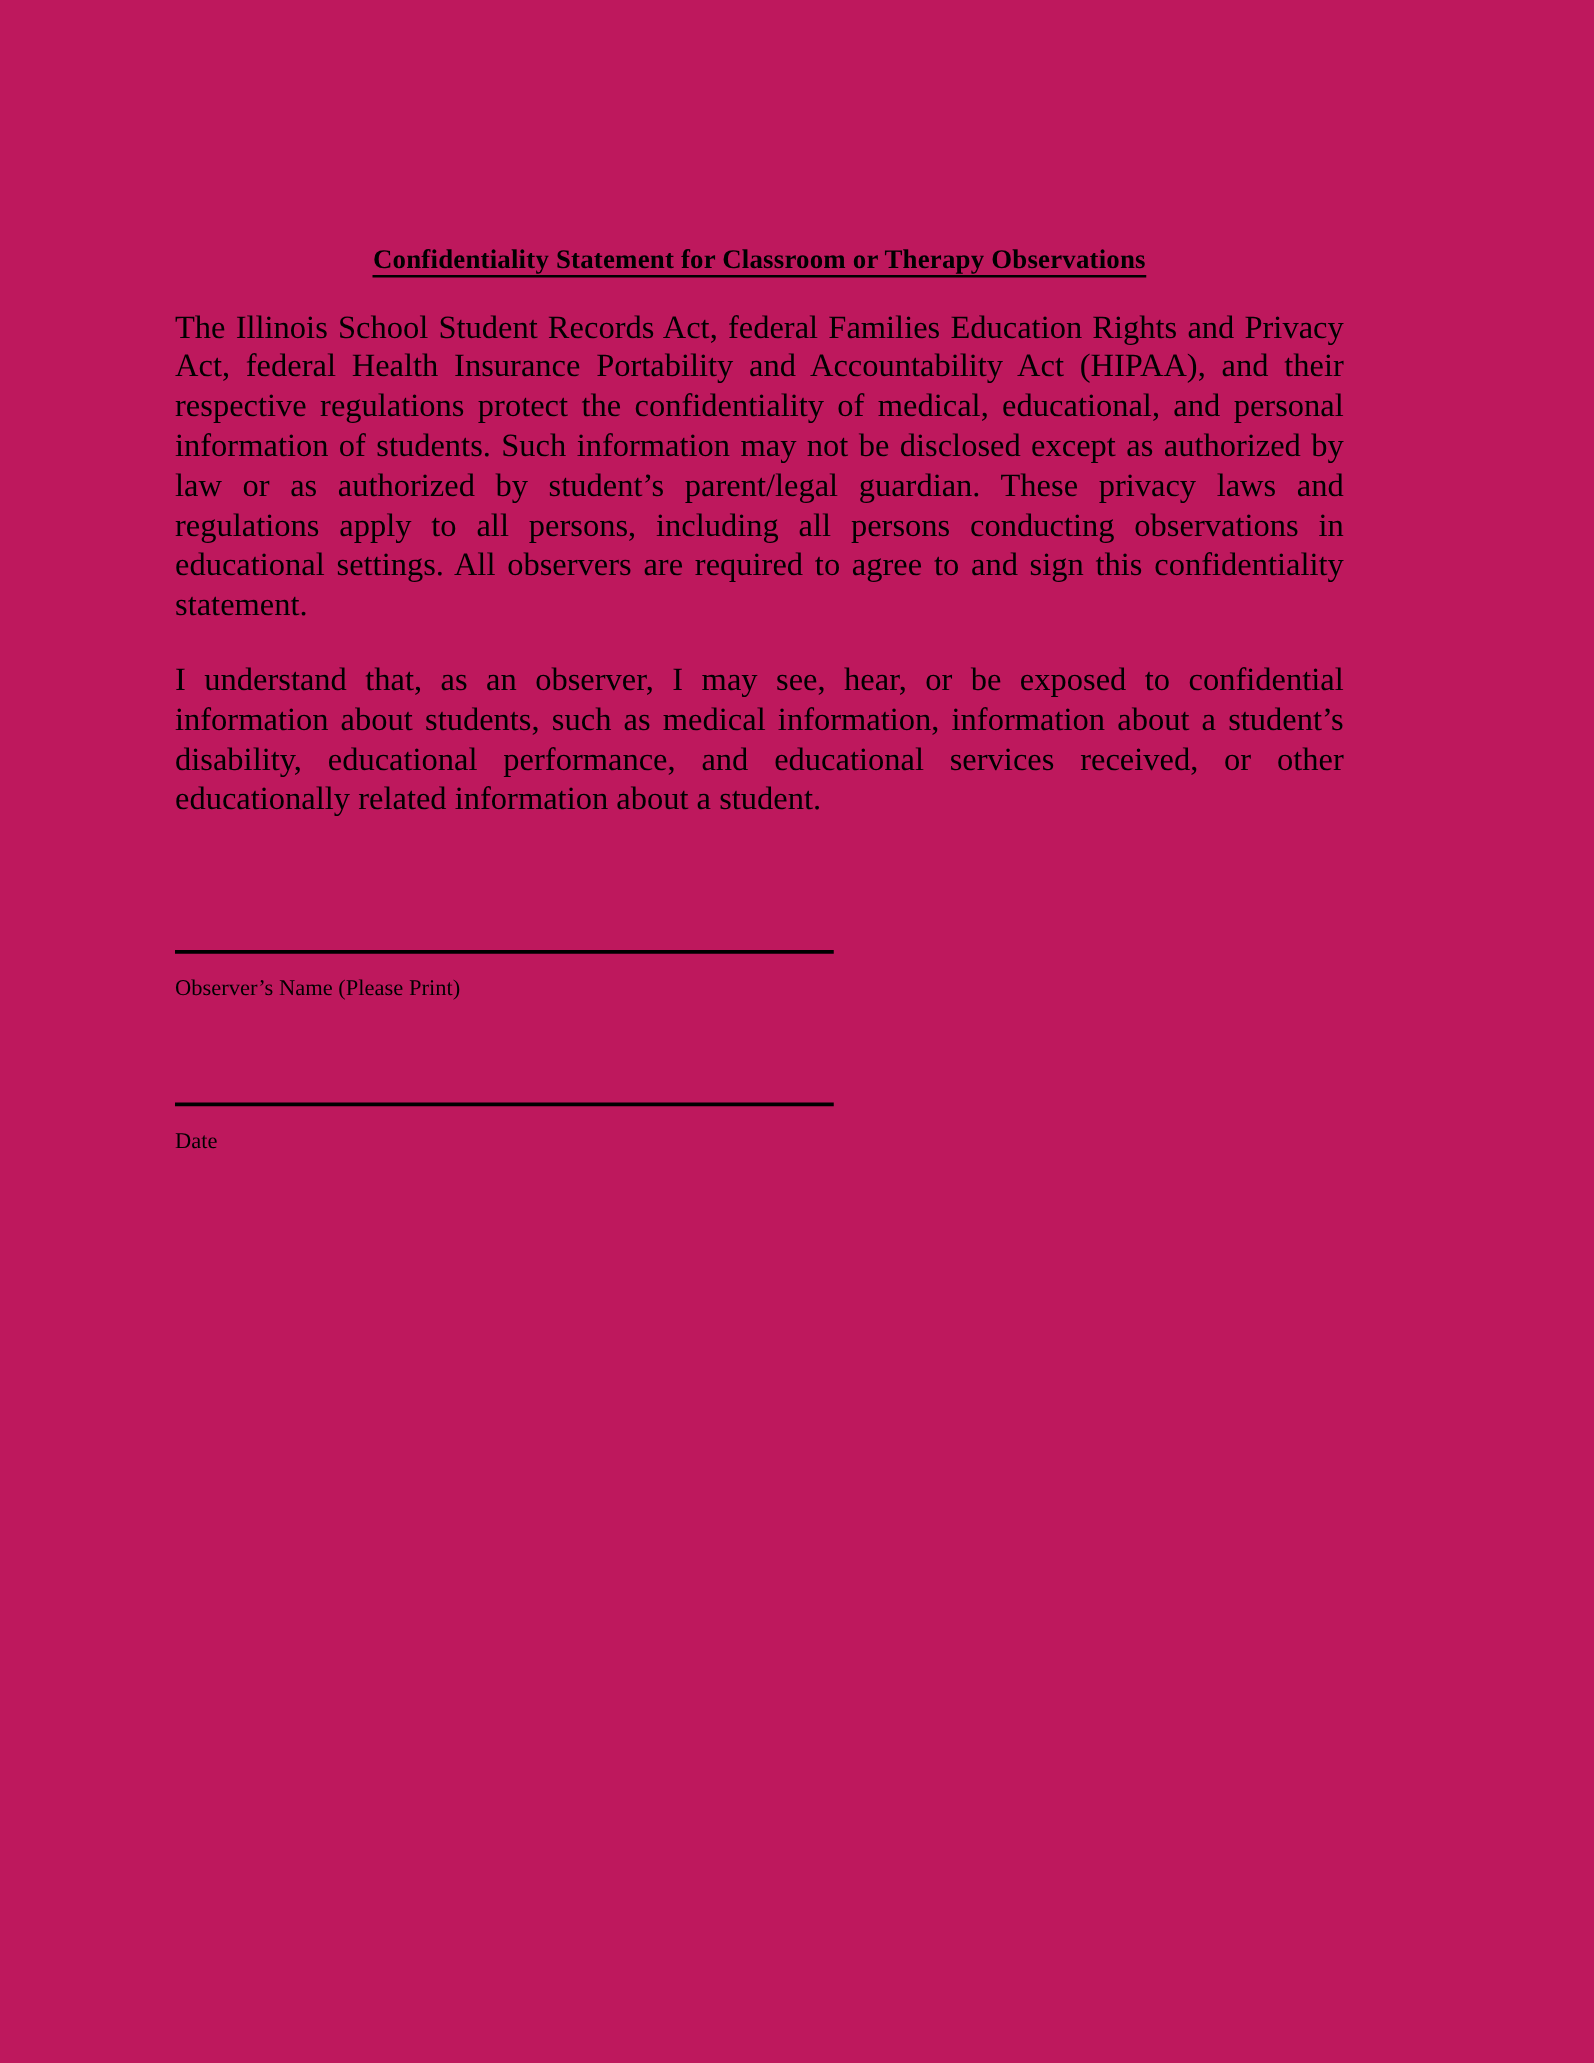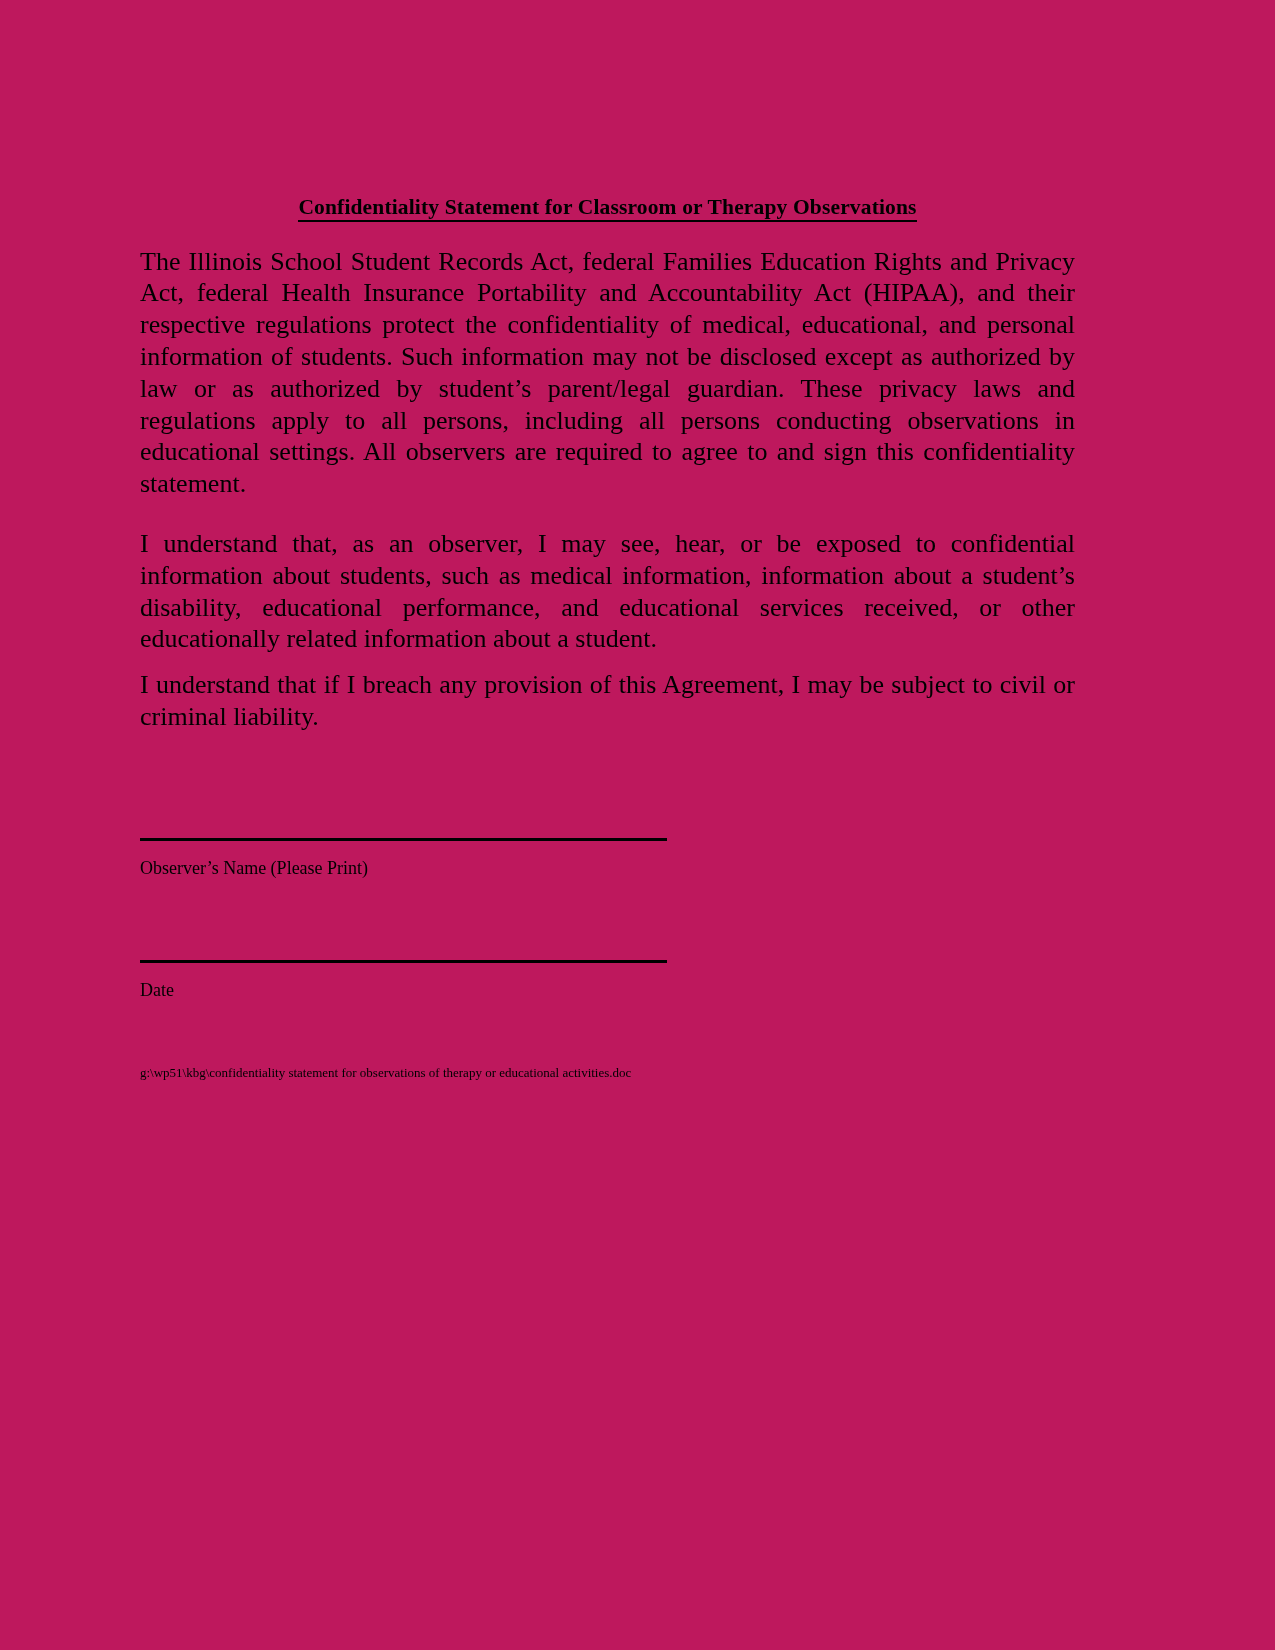--- a/index.html
+++ b/index.html
@@ -108,29 +108,27 @@
 <div class="page">
   <div class="content">
 
     <h1 class="doc-title"><span class="t-inner">Confidentiality Statement for Classroom or Therapy Observations</span></h1>
 
     <p class="para p1">The Illinois School Student Records Act, federal Families Education Rights and Privacy Act, federal Health Insurance Portability and Accountability Act (HIPAA), and their respective regulations protect the confidentiality of medical, educational, and personal information of students.  Such information may not be disclosed except as authorized by law or as authorized  by student’s parent/legal guardian. These privacy laws and regulations apply to all persons, including all persons conducting observations in educational settings. All observers are required to agree to and sign this confidentiality statement.</p>
 
     <p class="para p2">I understand that, as an observer, I may see, hear, or be exposed to confidential information about students, such as medical information, information about a student’s disability, educational performance, and educational services received, or other educationally related information about a student.</p>
 
 
-    <p class="para p4">I understand that if I breach any provision of this Agreement, I may be subject to civil or criminal liability.</p>
 
     <div class="sig-block sig-name">
       <div class="sig-rule"></div>
       <p class="sig-label">Observer’s Name (Please Print)</p>
     </div>
 
 
     <div class="sig-block sig-date">
       <div class="sig-rule"></div>
       <p class="sig-label">Date</p>
     </div>
 
-    <p class="footer-path">g:\wp51\kbg\confidentiality statement for observations of therapy or educational activities.doc</p>
 
   </div>
 </div>
 
 </body></html>

